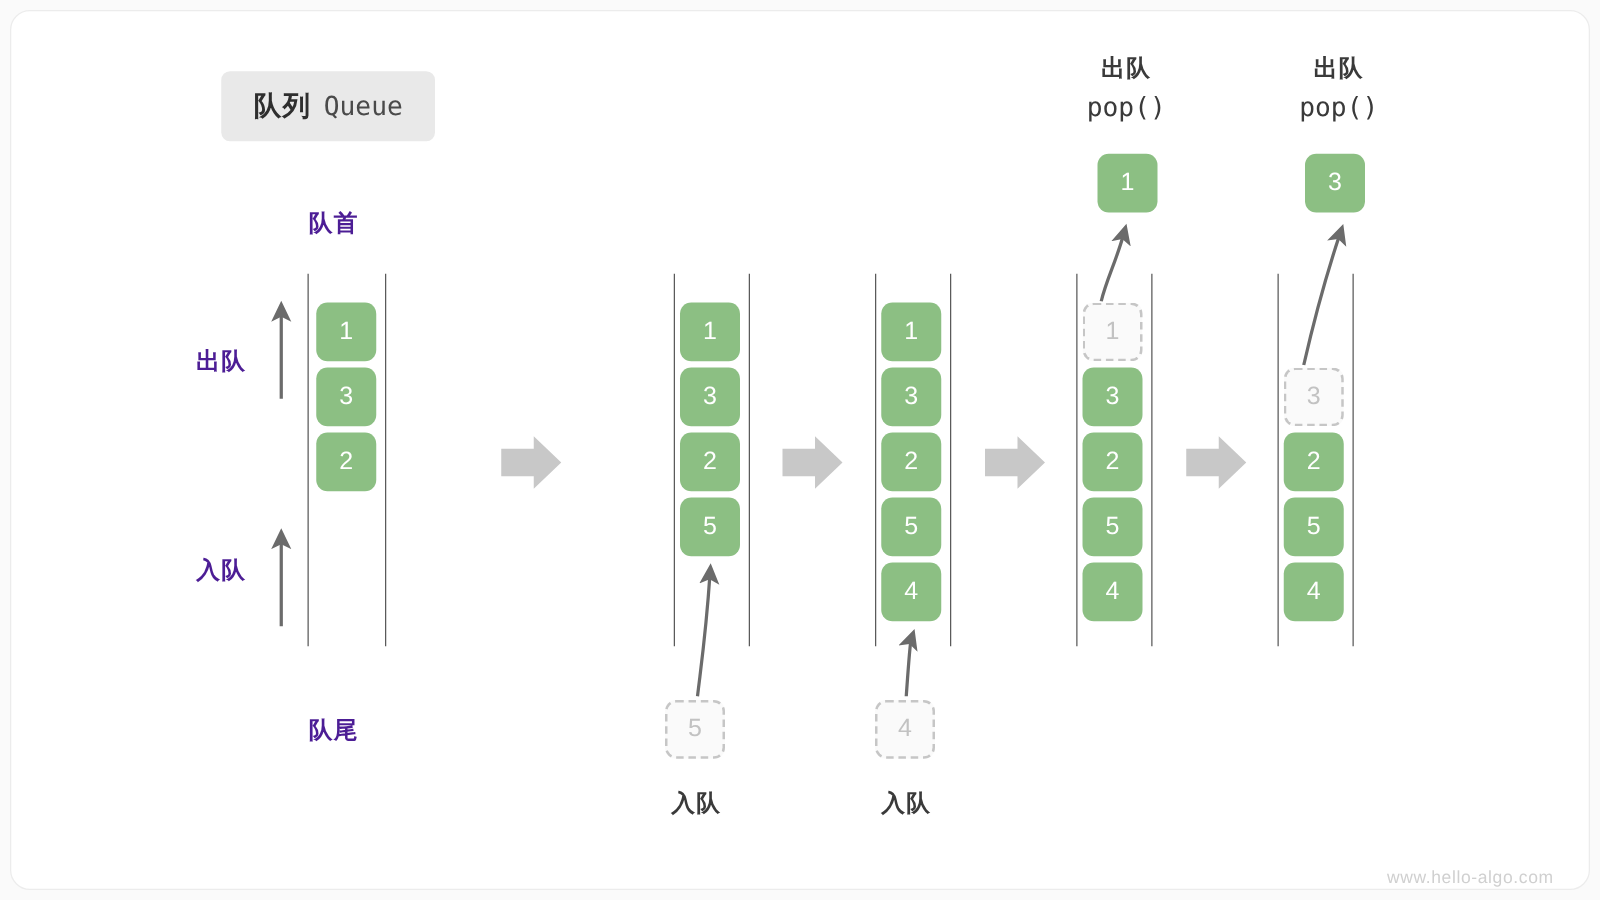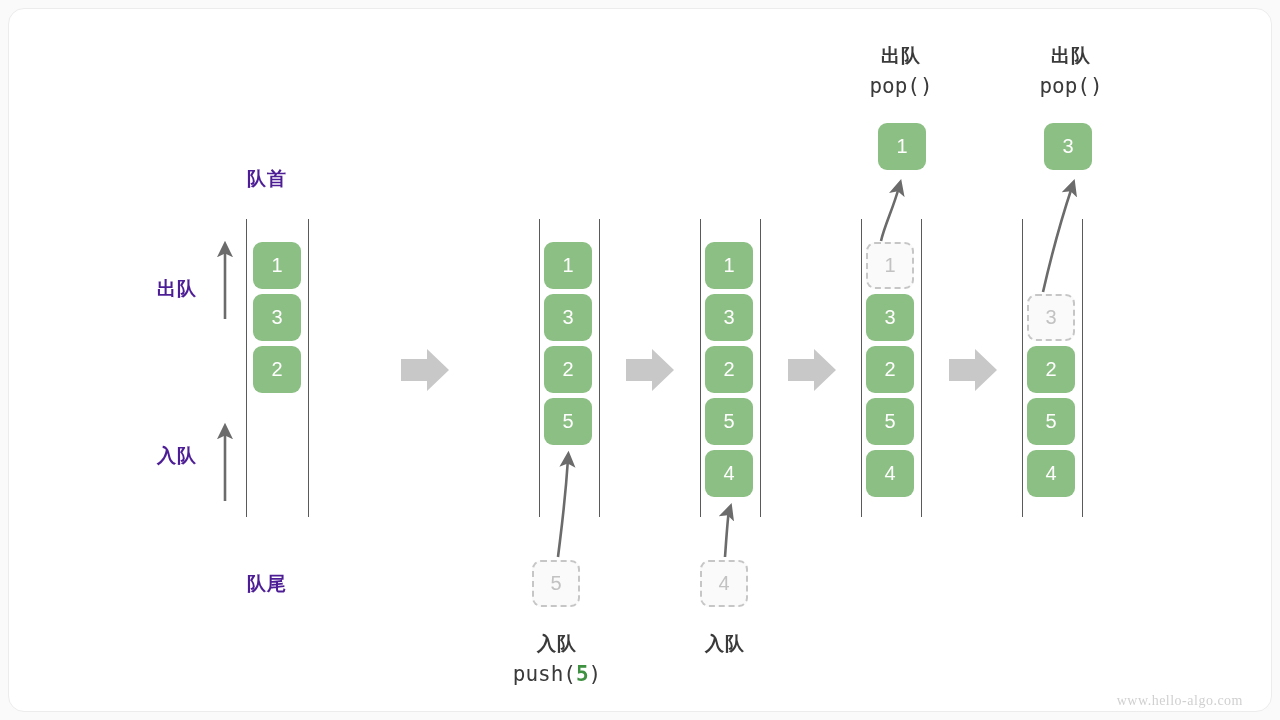--- a/index.html
+++ b/index.html
@@ -124,32 +124,36 @@
     width: 1280px;
     height: 720px;
     pointer-events: none;
   }
 
   
   .watermark {
     position: absolute;
     right: 46px;
     bottom: 20px;
-    font-family: Liberation Serif, serif;
+    font-family: Liberation Sans, sans-serif;
     font-size: 14px;
     color: #d0d0d0;
     letter-spacing: 0.5px;
   }
 </style>
 </head>
 <body>
 
 <div class="card">
   <div class="stage">
 
+    <div class="title-badge">
+      <span class="title-cn">队列</span>
+      <span class="title-en">Queue</span>
+    </div>
 
     <div class="lbl-cn" style="left:238px; top:157px;">队首</div>
     <div class="lbl-cn" style="left:238px; top:562px;">队尾</div>
     <div class="lbl-cn" style="left:148px; top:267px;">出队</div>
     <div class="lbl-cn" style="left:148px; top:434px;">入队</div>
 
     <div class="rail" style="left:237px; top:210px; height:298px;"></div>
     <div class="rail" style="left:299px; top:210px; height:298px;"></div>
 
     <div class="box" style="left:244px; top:233px;">1</div>
@@ -160,21 +164,20 @@
     <div class="rail" style="left:590px; top:210px; height:298px;"></div>
 
     <div class="box" style="left:535px; top:233px;">1</div>
     <div class="box" style="left:535px; top:285px;">3</div>
     <div class="box" style="left:535px; top:337px;">2</div>
     <div class="box" style="left:535px; top:389px;">5</div>
 
     <div class="box ghost" style="left:523px; top:551px;">5</div>
     <div class="op-label" style="left:468px; top:620px; width:160px;">
       <span class="op-cn">入队</span>
-      <span class="op-code"><span>push(</span><span class="num">5</span><span>)</span></span>
     </div>
 
     <div class="rail" style="left:691px; top:210px; height:298px;"></div>
     <div class="rail" style="left:751px; top:210px; height:298px;"></div>
 
     <div class="box" style="left:696px; top:233px;">1</div>
     <div class="box" style="left:696px; top:285px;">3</div>
     <div class="box" style="left:696px; top:337px;">2</div>
     <div class="box" style="left:696px; top:389px;">5</div>
     <div class="box" style="left:696px; top:441px;">4</div>

